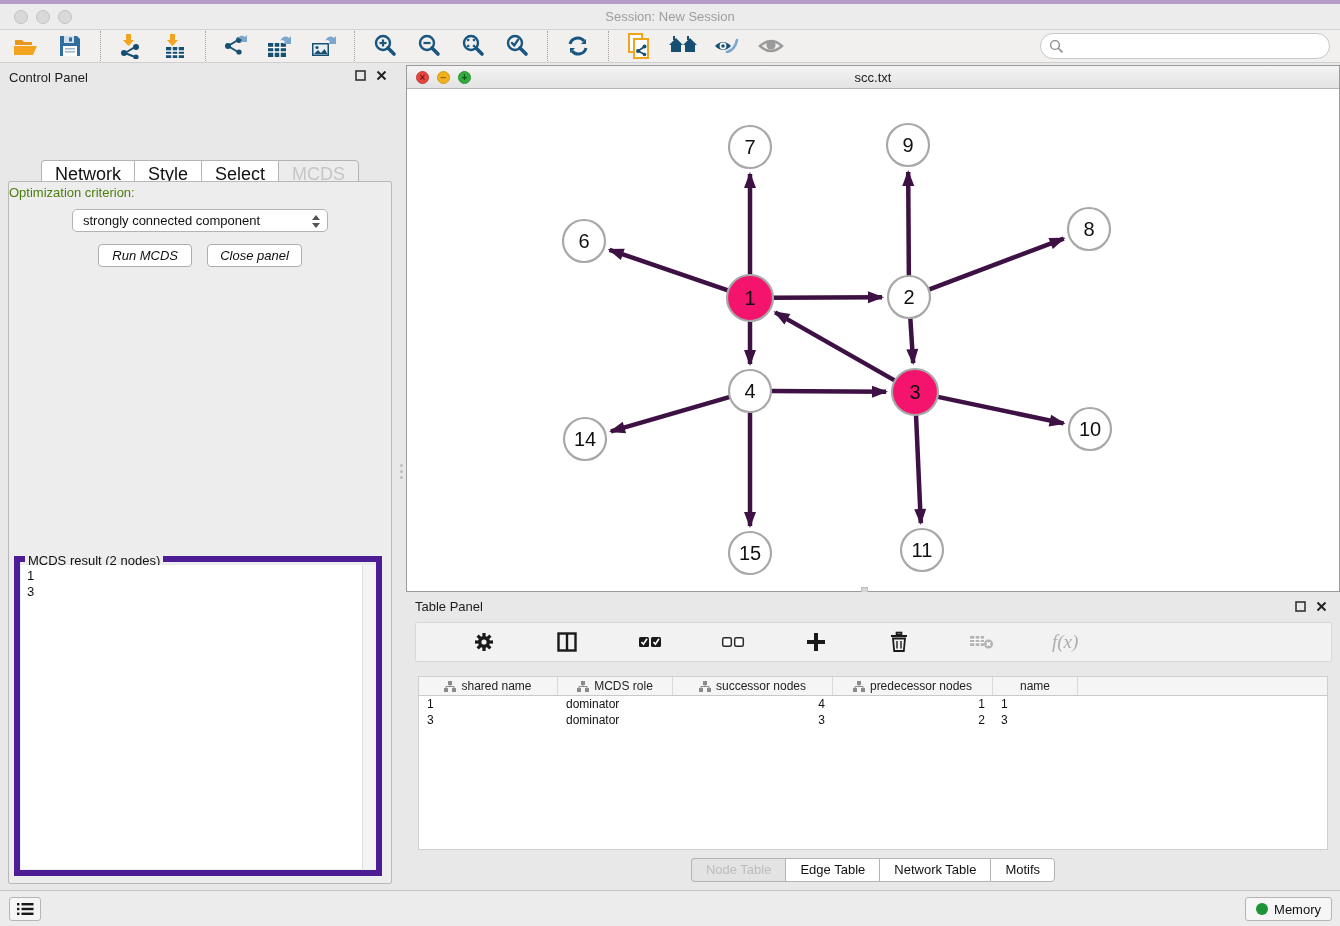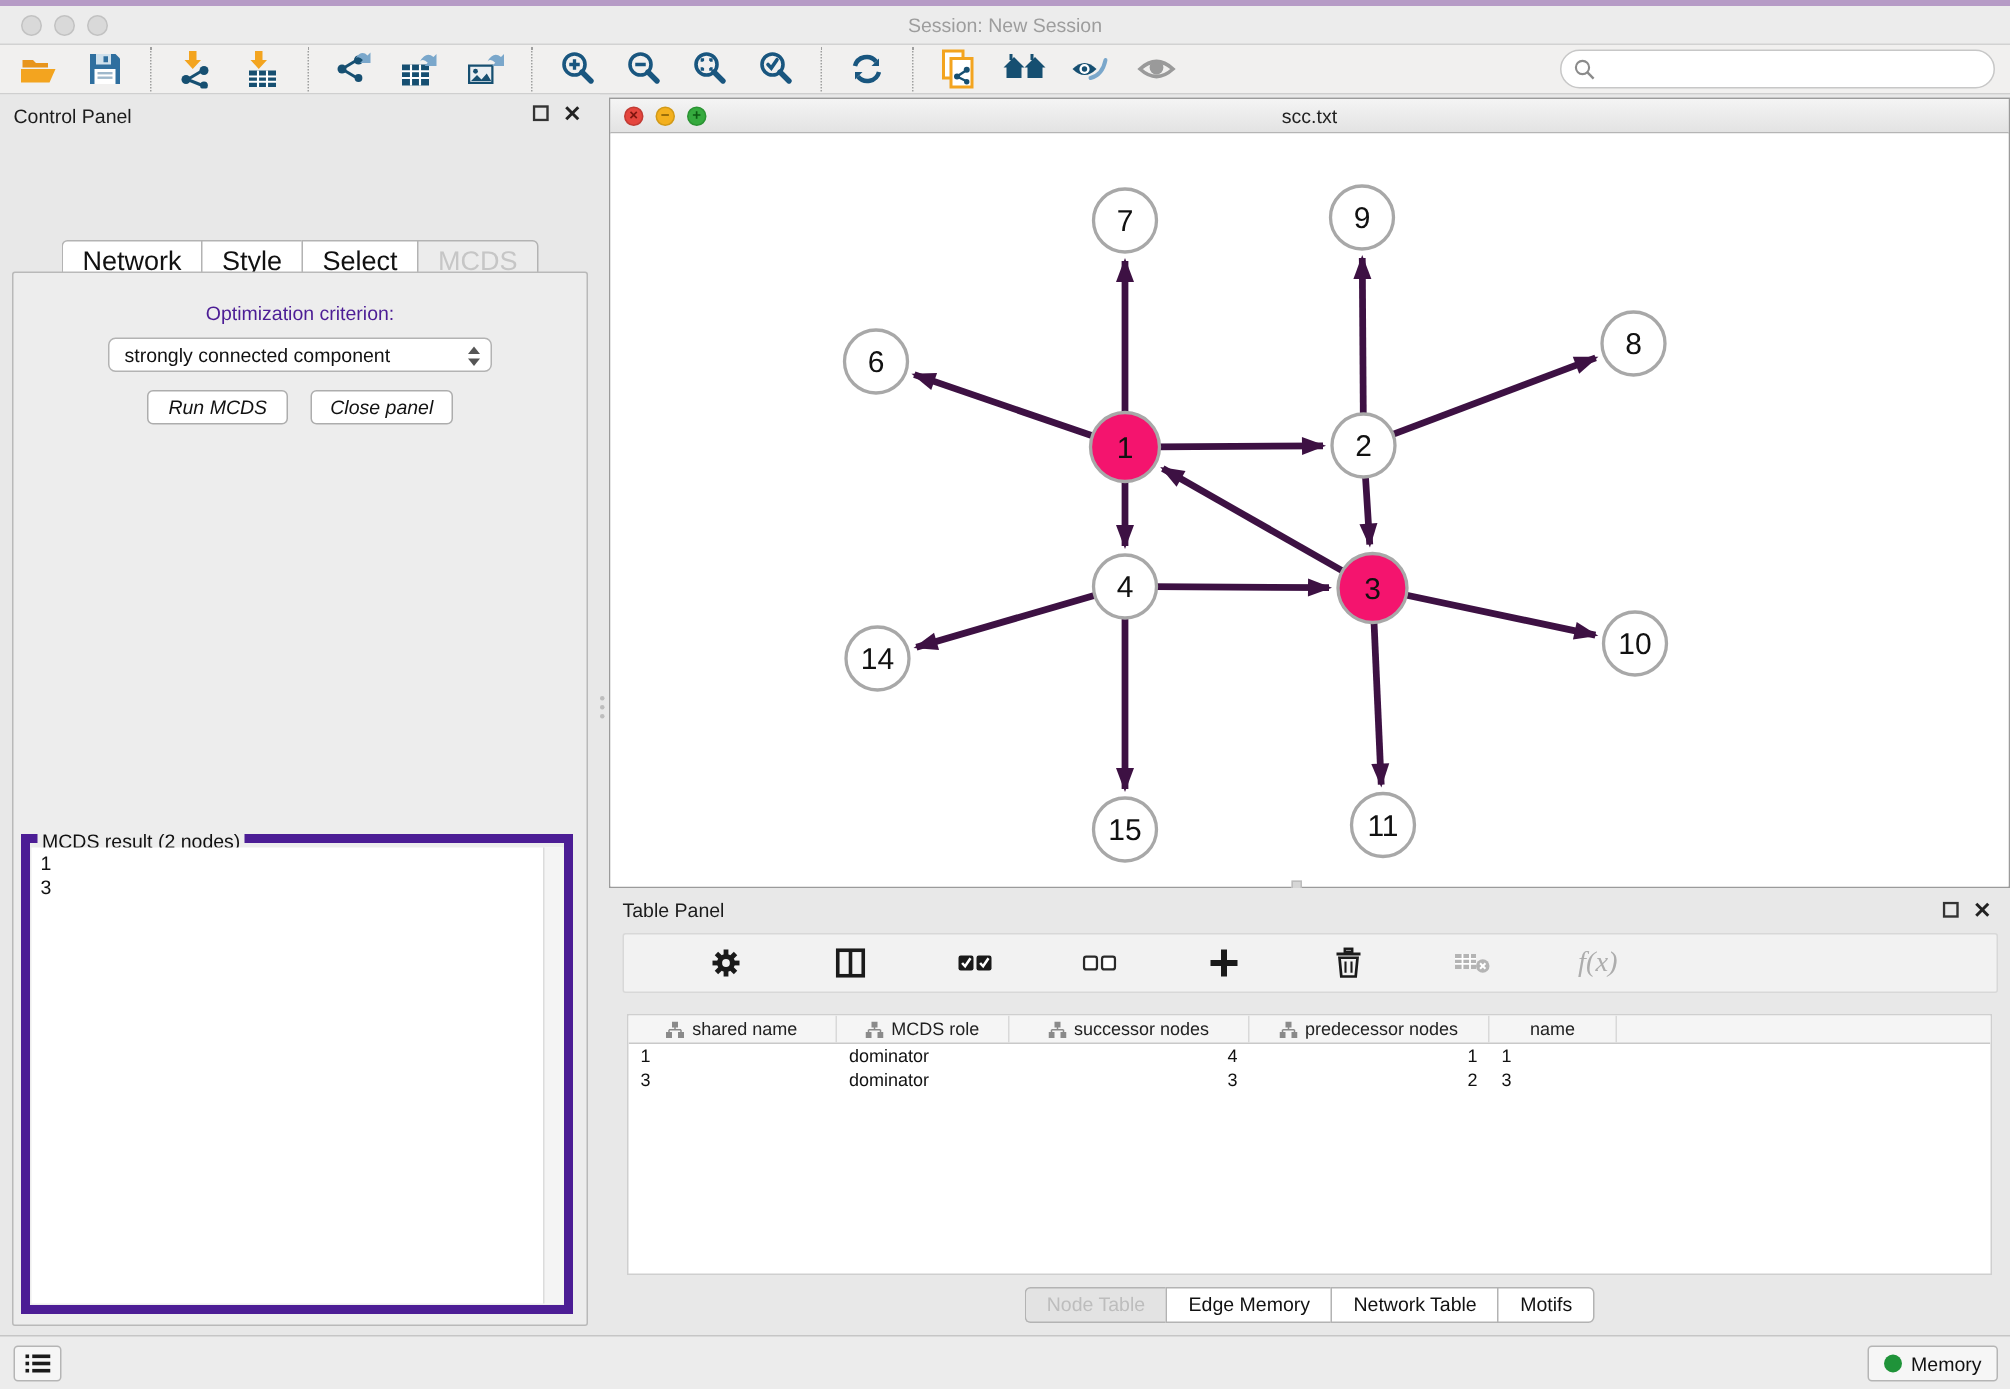--- a/index.html
+++ b/index.html
@@ -26,21 +26,21 @@
   .winbtns { position:absolute; right:8px; top:7px; display:flex; gap:8px; }
   .winbtns .wb { width:13px; height:13px; display:flex; align-items:center; justify-content:center; cursor:pointer; }
 
   .ctabs { position:absolute; left:0; top:97px; width:100%; display:flex; justify-content:center; }
   .ctab { font-size:18px; padding:3px 13px 4px; background:#fff; border:1px solid #b3b3b3; border-right:none; color:#111; cursor:pointer; }
   .ctab:first-child { border-radius:4px 0 0 4px; }
   .ctab:last-child { border-radius:0 4px 4px 0; border-right:1px solid #b3b3b3; }
   .ctab.selected { background:#ececec; color:#c6c6c6; }
 
   .cp-content { position:absolute; left:8px; right:8px; top:118px; bottom:6px; background:#ededed; border:1px solid #b9b9b9; border-radius:2px; }
-  .opt-label { margin-top:19px; text-align:center; font-size:13px; color:#4c1d95; }
+  .opt-label { margin-top:3px; text-align:left; font-size:13px; color:#4d7c0f; }
   .criterion { position:relative; margin:9px auto 0; width:256px; height:23px; background:#fff; border:1px solid #b3b3b3; border-radius:5px; font-size:13px; color:#111; display:flex; align-items:center; padding-left:10px; cursor:pointer; }
   .criterion .chev { position:absolute; right:6px; top:4px; }
   .btnrow { display:flex; justify-content:center; gap:15px; margin-top:12px; }
   .pbtn { min-width:94px; height:23px; background:#fff; border:1px solid #adadad; border-radius:4px; font-size:13px; color:#111; display:flex; align-items:center; justify-content:center; padding:0 12px; cursor:pointer;font-style:italic; }
 
   .result-group { position:absolute; left:5px; right:9px; top:374px; bottom:7px; border:6px solid #4c1d95; }
   .result-legend { position:absolute; top:-9px; left:5px; background:#ededed; padding:0 3px; font-size:13px; color:#111; }
   .result-area { position:absolute; left:1px; right:1px; top:3px; bottom:1px; background:#fff; font-size:13px; color:#111; line-height:16px; padding:3px 0 0 6px; white-space:pre; cursor:text; }
   .result-scroll { position:absolute; right:0; top:3px; bottom:1px; width:14px; background:#f4f4f4; border-left:1px solid #dcdcdc; }
 
@@ -548,21 +548,21 @@
           <div class="td" style="width: 115px; text-align: left;">dominator</div>
           <div class="td" style="width: 160px; text-align: right;">3</div>
           <div class="td" style="width: 160px; text-align: right;">2</div>
           <div class="td" style="width: 85px; text-align: left;">3</div>
         </div>
       </div>
   </div>
 
   <div class="tp-tabs" id="table-tabs">
       <span class="ttab selected">Node Table</span>
-      <span class="ttab">Edge Memory</span>
+      <span class="ttab">Edge Table</span>
       <span class="ttab">Network Table</span>
       <span class="ttab">Motifs</span>
     </div>
 </section>
 
 <div class="statusbar">
   <span class="sb-left">
     <svg width="18" height="14" viewBox="0 0 18 14">
         <g fill="#1a1a1a">
           <rect x="1" y="1" width="2.4" height="2.4"></rect>

